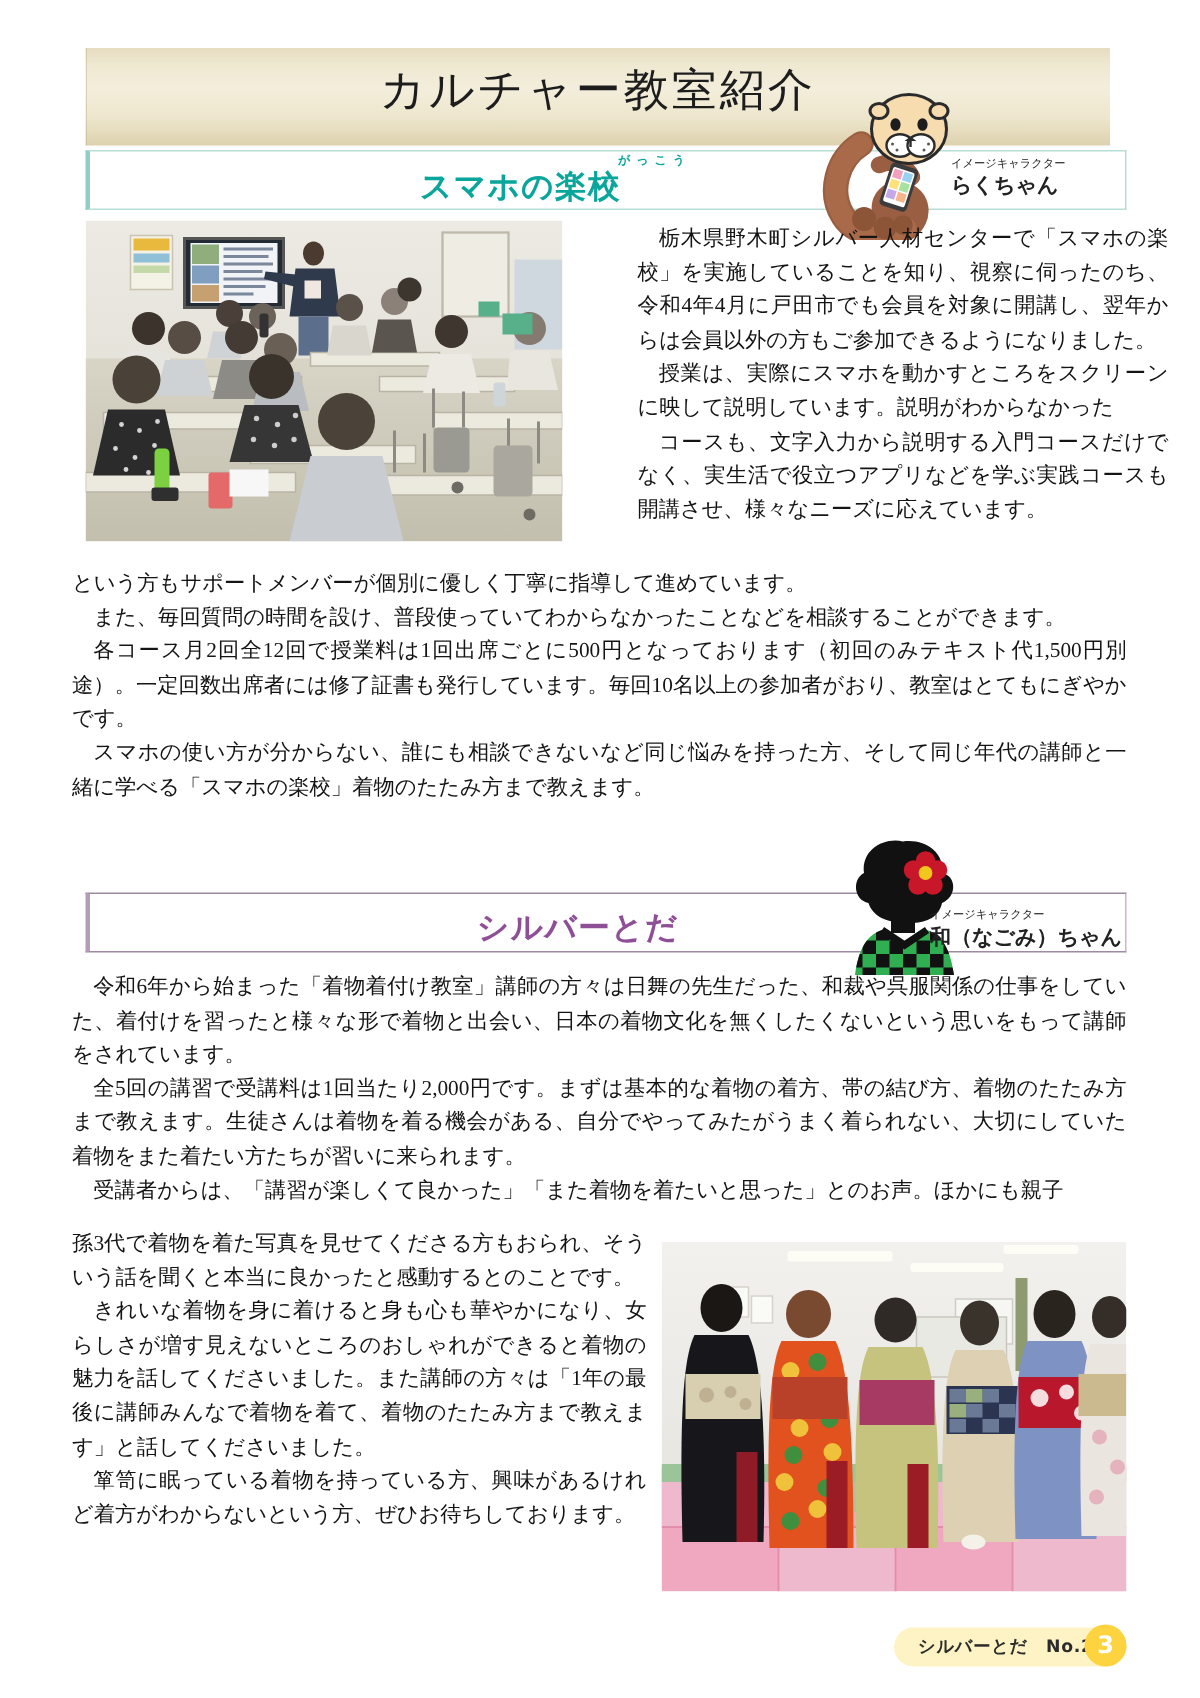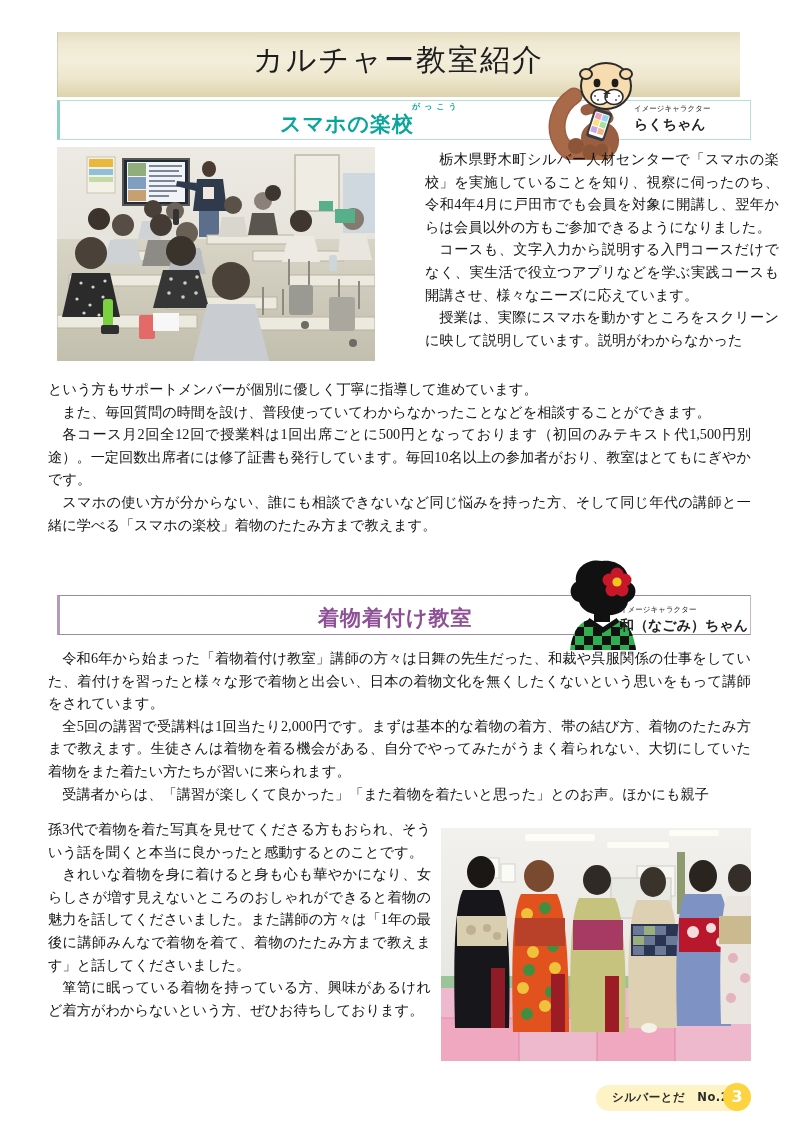--- a/index.html
+++ b/index.html
@@ -351,33 +351,33 @@
     <rect x="232" y="138" width="24" height="30" rx="3" fill="#9b9a92"></rect>
     <rect x="272" y="150" width="26" height="34" rx="3" fill="#a9a79e"></rect>
 
     <rect x="278" y="62" width="20" height="14" fill="#57b089"></rect>
     <rect x="262" y="54" width="14" height="10" fill="#57b089"></rect>
   </svg>
 </div>
 
 <div class="body-text tx-s1-right">
   <p>栃木県野木町シルバー人材センターで「スマホの楽校」を実施していることを知り、視察に伺ったのち、令和4年4月に戸田市でも会員を対象に開講し、翌年からは会員以外の方もご参加できるようになりました。</p>
+  <p>授業は、実際にスマホを動かすところをスクリーンに映して説明しています。説明がわからなかった</p>
   <p>コースも、文字入力から説明する入門コースだけでなく、実生活で役立つアプリなどを学ぶ実践コースも開講させ、様々なニーズに応えています。</p>
-  <p>授業は、実際にスマホを動かすところをスクリーンに映して説明しています。説明がわからなかった</p>
 </div>
 
 <div class="body-text tx-s1-full">
   <p class="noindent">という方もサポートメンバーが個別に優しく丁寧に指導して進めています。</p>
   <p>また、毎回質問の時間を設け、普段使っていてわからなかったことなどを相談することができます。</p>
   <p>各コース月2回全12回で授業料は1回出席ごとに500円となっております（初回のみテキスト代1,500円別途）。一定回数出席者には修了証書も発行しています。毎回10名以上の参加者がおり、教室はとてもにぎやかです。</p>
   <p>スマホの使い方が分からない、誰にも相談できないなど同じ悩みを持った方、そして同じ年代の講師と一緒に学べる「スマホの楽校」着物のたたみ方まで教えます。</p>
 </div>
 
 <div class="sec-head purple"></div>
-<div class="sec-title purple">着物着付け教室</div>
+<div class="sec-title purple">シルバーとだ</div>
 
 <div class="nagomi">
   <svg viewBox="0 0 98 92" width="98" height="92">
 
     <path d="M30 24 C28 8 44 0 56 3 C70 1 84 10 82 24
              C92 26 92 40 82 44 C80 54 70 58 60 57
              C48 58 36 54 33 44 C23 42 22 28 30 24 Z" fill="#111111"></path>
 
     <path d="M48 54 h16 v10 h-16 z" fill="#111111"></path>
 

